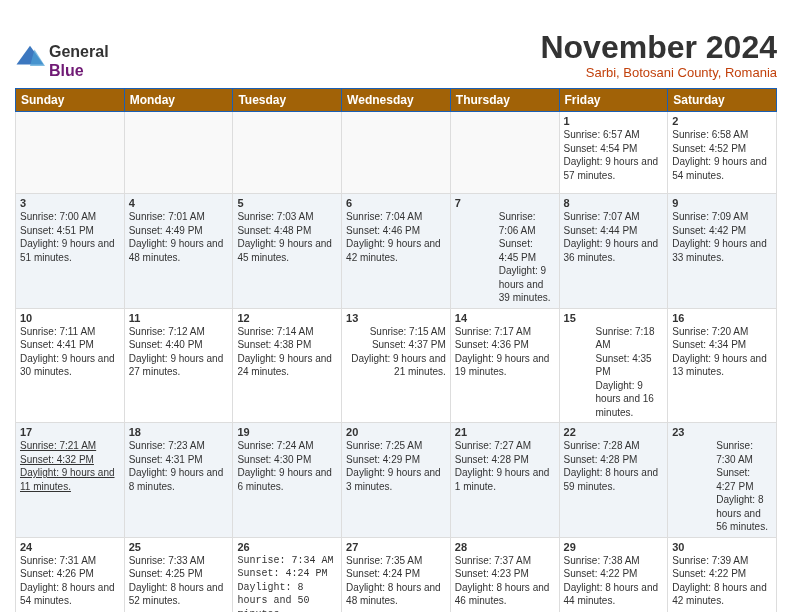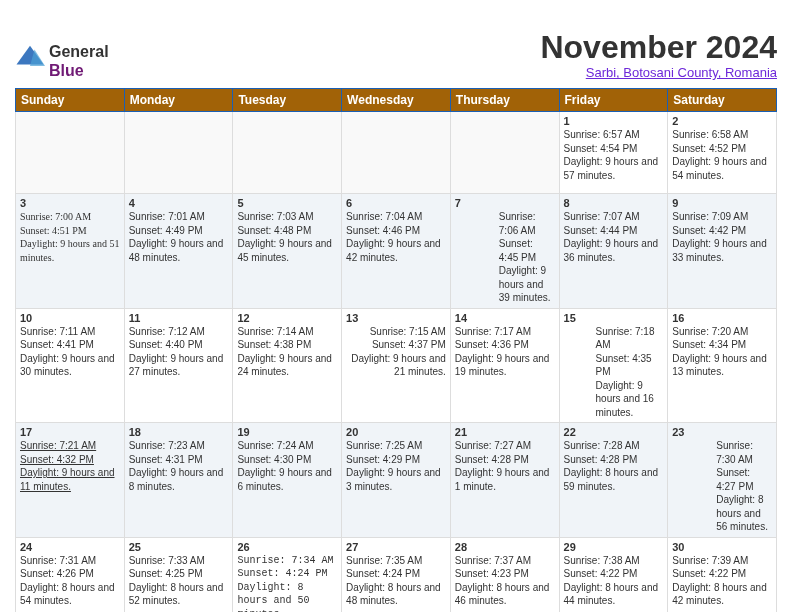--- a/index.html
+++ b/index.html
@@ -35,22 +35,21 @@
       text-align: right;
     }
     .month-title {
       font-size: 32px;
       font-weight: bold;
       color: #333;
       line-height: 1.1;
     }
     .subtitle {
       font-size: 13px;
-      color: #6d28d9;
-      text-decoration: underline;
+      color: #c2410c;
     }
     table {
       width: 100%;
       border-collapse: collapse;
       table-layout: fixed;
     }
     .day-header {
       background-color: #a16207;
       color: #fff;
       text-align: left;
@@ -141,21 +140,21 @@
           <td class="day-cell">
             <span class="day-num">2</span>
             <div class="day-info" style="white-space: pre-line;">Sunrise: 6:58 AM
 Sunset: 4:52 PM
 Daylight: 9 hours and 54 minutes.</div>
           </td>
         </tr>
         <tr class="row-alt">
           <td class="day-cell">
             <span class="day-num">3</span>
-            <div class="day-info" style="white-space: pre-line; font-family: Liberation Serif, serif;">Sunrise: 7:00 AM
+            <div class="day-info" style="white-space: pre-line;">Sunrise: 7:00 AM
 Sunset: 4:51 PM
 Daylight: 9 hours and 51 minutes.</div>
           </td>
           <td class="day-cell">
             <span class="day-num">4</span>
             <div class="day-info" style="white-space: pre-line;">Sunrise: 7:01 AM
 Sunset: 4:49 PM
 Daylight: 9 hours and 48 minutes.</div>
           </td>
           <td class="day-cell">

